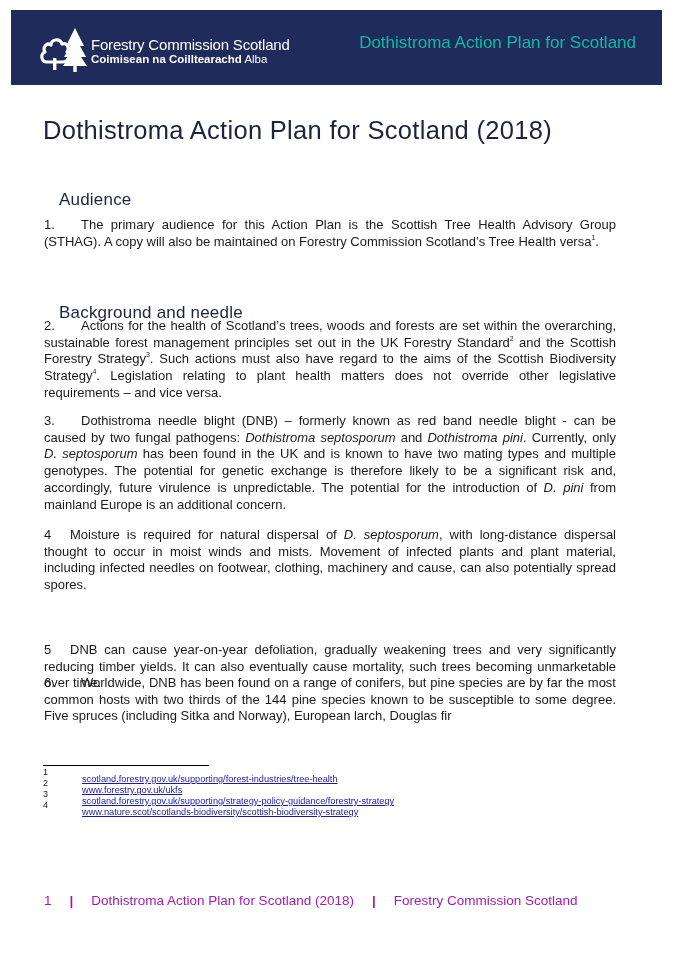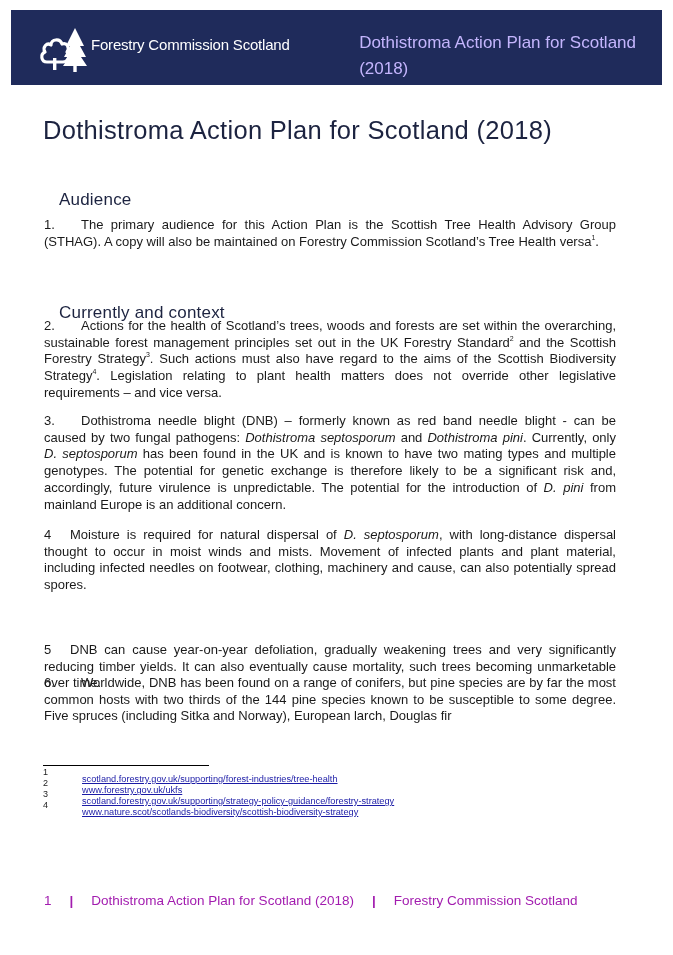--- a/index.html
+++ b/index.html
@@ -11,21 +11,21 @@
     position: absolute; left: 11px; top: 10px; width: 651px; height: 75px;
     background: #1f2b5b;
   }
   .logo { position: absolute; left: 28px; top: 14px; width: 50px; height: 50px; }
   .brand { position: absolute; left: 80px; top: 26px; color: #fff; }
   .brand .l1 { font-size: 15px; line-height: 17px; letter-spacing: -0.2px; }
   .brand .l1 b { font-weight: normal; }
   .brand .l2 { font-size: 11.5px; line-height: 13px; }
   .brand .l2 b { font-weight: bold; }
   .doc-title-band {
-    position: absolute; right: 26px; top: 20px; text-align: left; color: #c4b5fd;
+    position: absolute; right: 26px; top: 20px; text-align: right; color: #14b8a6;
     font-size: 17px; line-height: 26px;
   }
   .h1 {
     position: absolute; left: 43px; top: 116px; font-size: 25.5px; color: #1c2340;
     letter-spacing: 0.3px; margin: 0; font-weight: normal;
   }
   .h2 { position: absolute; left: 43px; font-size: 17px; color: #1c2340; margin: 16px; font-weight: normal; letter-spacing: 0.2px; }
   .para {
     position: absolute; left: 44px; width: 572px; font-size: 13px; line-height: 16.7px;
     text-align: justify; color: #1a1a1a;
@@ -51,36 +51,36 @@
   <svg class="logo" viewBox="0 0 50 50">
 
     <path d="M8 38 C2 38 1 30 6 28 C3 23 8 18 12 21 C12 15 21 14 23 20 C28 18 31 24 28 28 C32 31 29 38 24 38 Z" fill="none" stroke="#fff" stroke-width="3.2" stroke-linejoin="round"></path>
     <rect x="14" y="34" width="3.4" height="12" fill="#fff"></rect>
 
     <path d="M36 4 L27 22 L31 22 L25 33 L30 33 L24 42 L48 42 L42 33 L47 33 L41 22 L45 22 Z" fill="#fff"></path>
     <rect x="34.3" y="40" width="3.4" height="8" fill="#fff"></rect>
   </svg>
   <div class="brand">
     <div class="l1"><b>Forestry Commission</b> <span>Scotland</span></div>
+    <div class="l2"><b>Coimisean na Coilltearachd</b> <span>Alba</span></div>
   </div>
   <div class="doc-title-band">
     <div>Dothistroma Action Plan for Scotland</div>
-    <div>(2018)</div>
   </div>
 </div>
 
 <h1 class="h1">Dothistroma Action Plan for Scotland (2018)</h1>
 
 <h2 class="h2" style="top:174px">Audience</h2>
 
 <div class="para" style="top:217px">
   <span class="num">1.</span><span>The primary audience for this Action Plan is the Scottish Tree Health Advisory Group (STHAG). A copy will also be maintained on Forestry Commission Scotland’s Tree Health versa</span><sup>1</sup><span>.</span>
 </div>
 
-<h2 class="h2" style="top:287px">Currently and context</h2>
+<h2 class="h2" style="top:287px">Background and needle</h2>
 
 <div class="para" style="top:318px">
   <span class="num">2.</span><span>Actions for the health of Scotland’s trees, woods and forests are set within the overarching, sustainable forest management principles set out in the UK Forestry Standard</span><sup>2</sup><span> and the Scottish Forestry Strategy</span><sup>3</sup><span>. Such actions must also have regard to the aims of the Scottish Biodiversity Strategy</span><sup>4</sup><span>. Legislation relating to plant health matters does not override other legislative requirements – and vice versa.</span>
 </div>
 
 <div class="para" style="top:413px">
   <span class="num">3.</span><span>Dothistroma needle blight (DNB) – formerly known as red band needle blight - can be caused by two fungal pathogens: </span><i>Dothistroma septosporum</i><span> and </span><i>Dothistroma pini</i><span>. Currently, only </span><i>D. septosporum</i><span> has been found in the UK and is known to have two mating types and multiple genotypes. The potential for genetic exchange is therefore likely to be a significant risk and, accordingly, future virulence is unpredictable. The potential for the introduction of </span><i>D. pini</i><span> from mainland Europe is an additional concern.</span>
 </div>
 
 <div class="para" style="top:527px">

